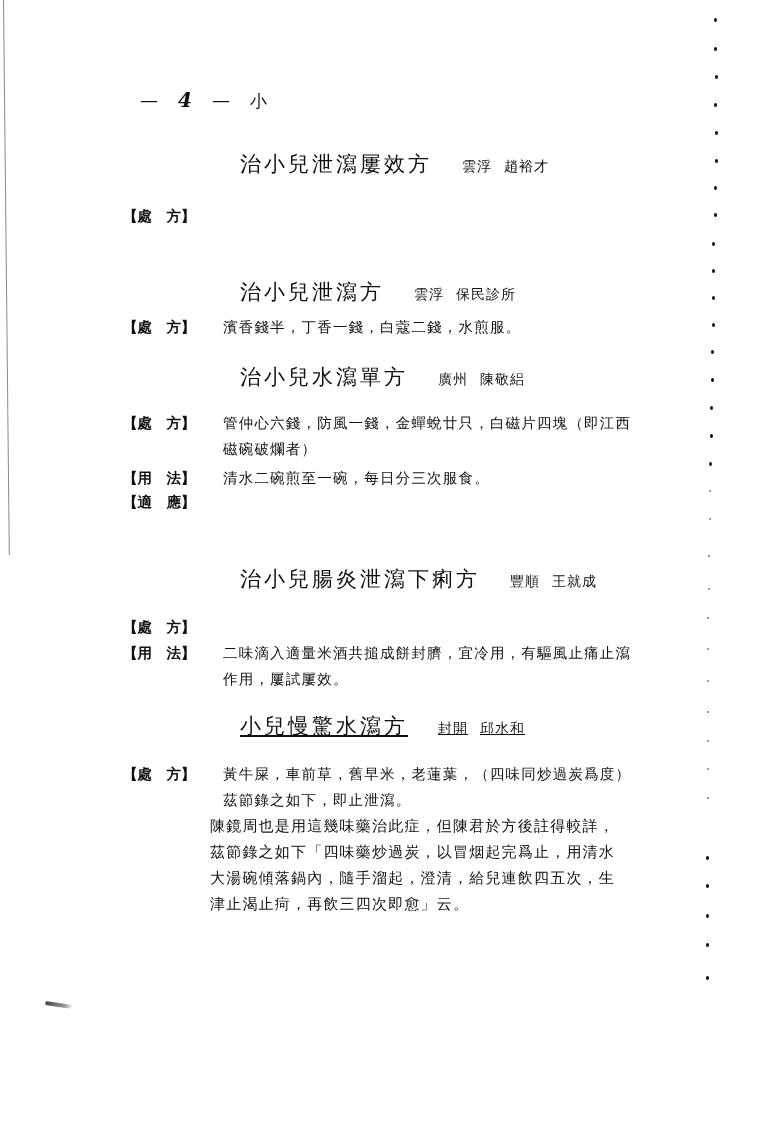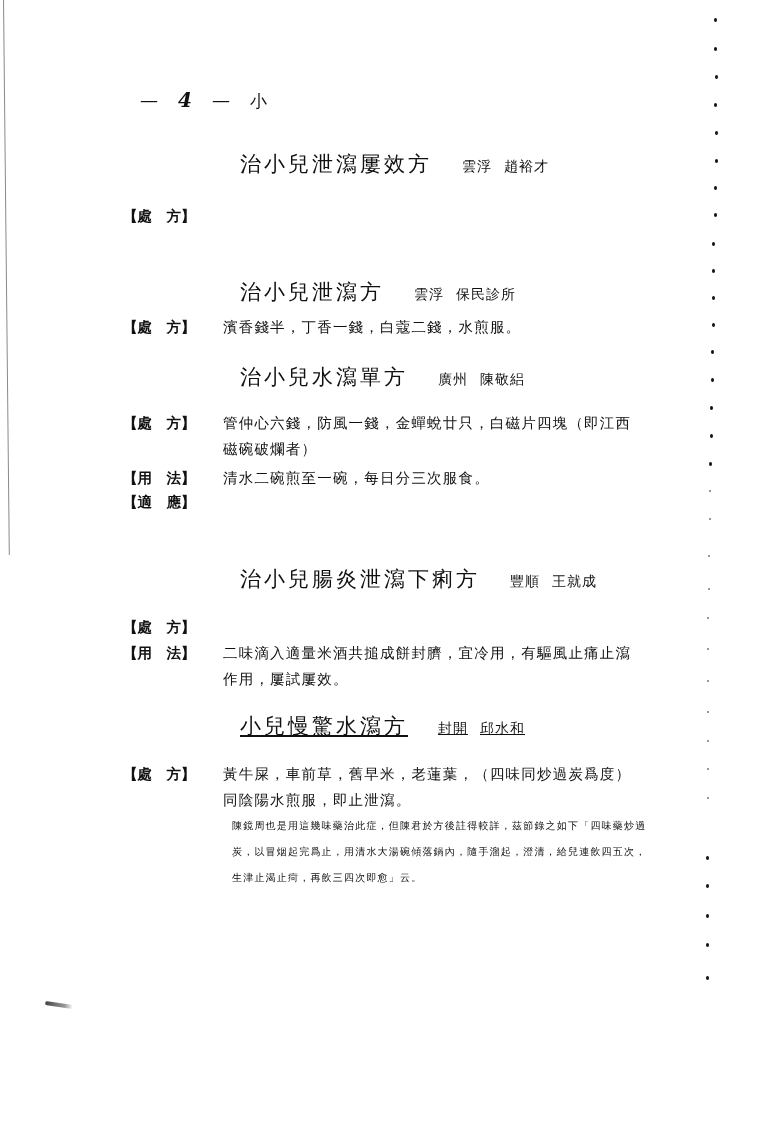--- a/index.html
+++ b/index.html
@@ -76,23 +76,23 @@
       font-weight: bold;
       letter-spacing: 0;
       white-space: nowrap;
     }
     .row .text {
       width: 420px;
       letter-spacing: 1.2px;
     }
     .note {
       position: absolute;
-      left: 232px;
+      left: 210px;
       width: 420px;
-      font-size: 10px;
+      font-size: 15px;
       line-height: 26px;
       letter-spacing: 1.2px;
     }
     .dot {
       position: absolute;
       width: 3px;
       height: 4px;
       background: #111;
       border-radius: 50%;
     }
@@ -178,21 +178,21 @@
 </div>
 
 <div class="recipe-title" style="left:240px; top:712px;text-decoration:underline;">
   <span class="name">小兒慢驚水瀉方</span>
   <span class="author">
     <span class="place">封開</span><span>邱水和</span>
   </span>
 </div>
 <div class="row" style="top:761px;">
   <span class="label">【處　方】</span>
-  <span class="text">黃牛屎，車前草，舊早米，老蓮葉，（四味同炒過炭爲度）同陰陽水煎服，即止泄瀉。</span>
+  <span class="text">黃牛屎，車前草，舊早米，老蓮葉，（四味同炒過炭爲度）茲節錄之如下，即止泄瀉。</span>
 </div>
 <div class="note" style="top:813px;">陳鏡周也是用這幾味藥治此症，但陳君於方後註得較詳，茲節錄之如下「四味藥炒過炭，以冒烟起完爲止，用清水大湯碗傾落鍋內，隨手溜起，澄清，給兒連飲四五次，生津止渴止疴，再飲三四次即愈」云。</div>
 
 <div>
   <span class="dot" style="left:714px; top:18px;"></span>
   <span class="dot" style="left:714px; top:47px;"></span>
   <span class="dot" style="left:715px; top:75px;"></span>
   <span class="dot" style="left:714px; top:103px;"></span>
   <span class="dot" style="left:715px; top:131px;"></span>
   <span class="dot" style="left:715px; top:159px;"></span>

